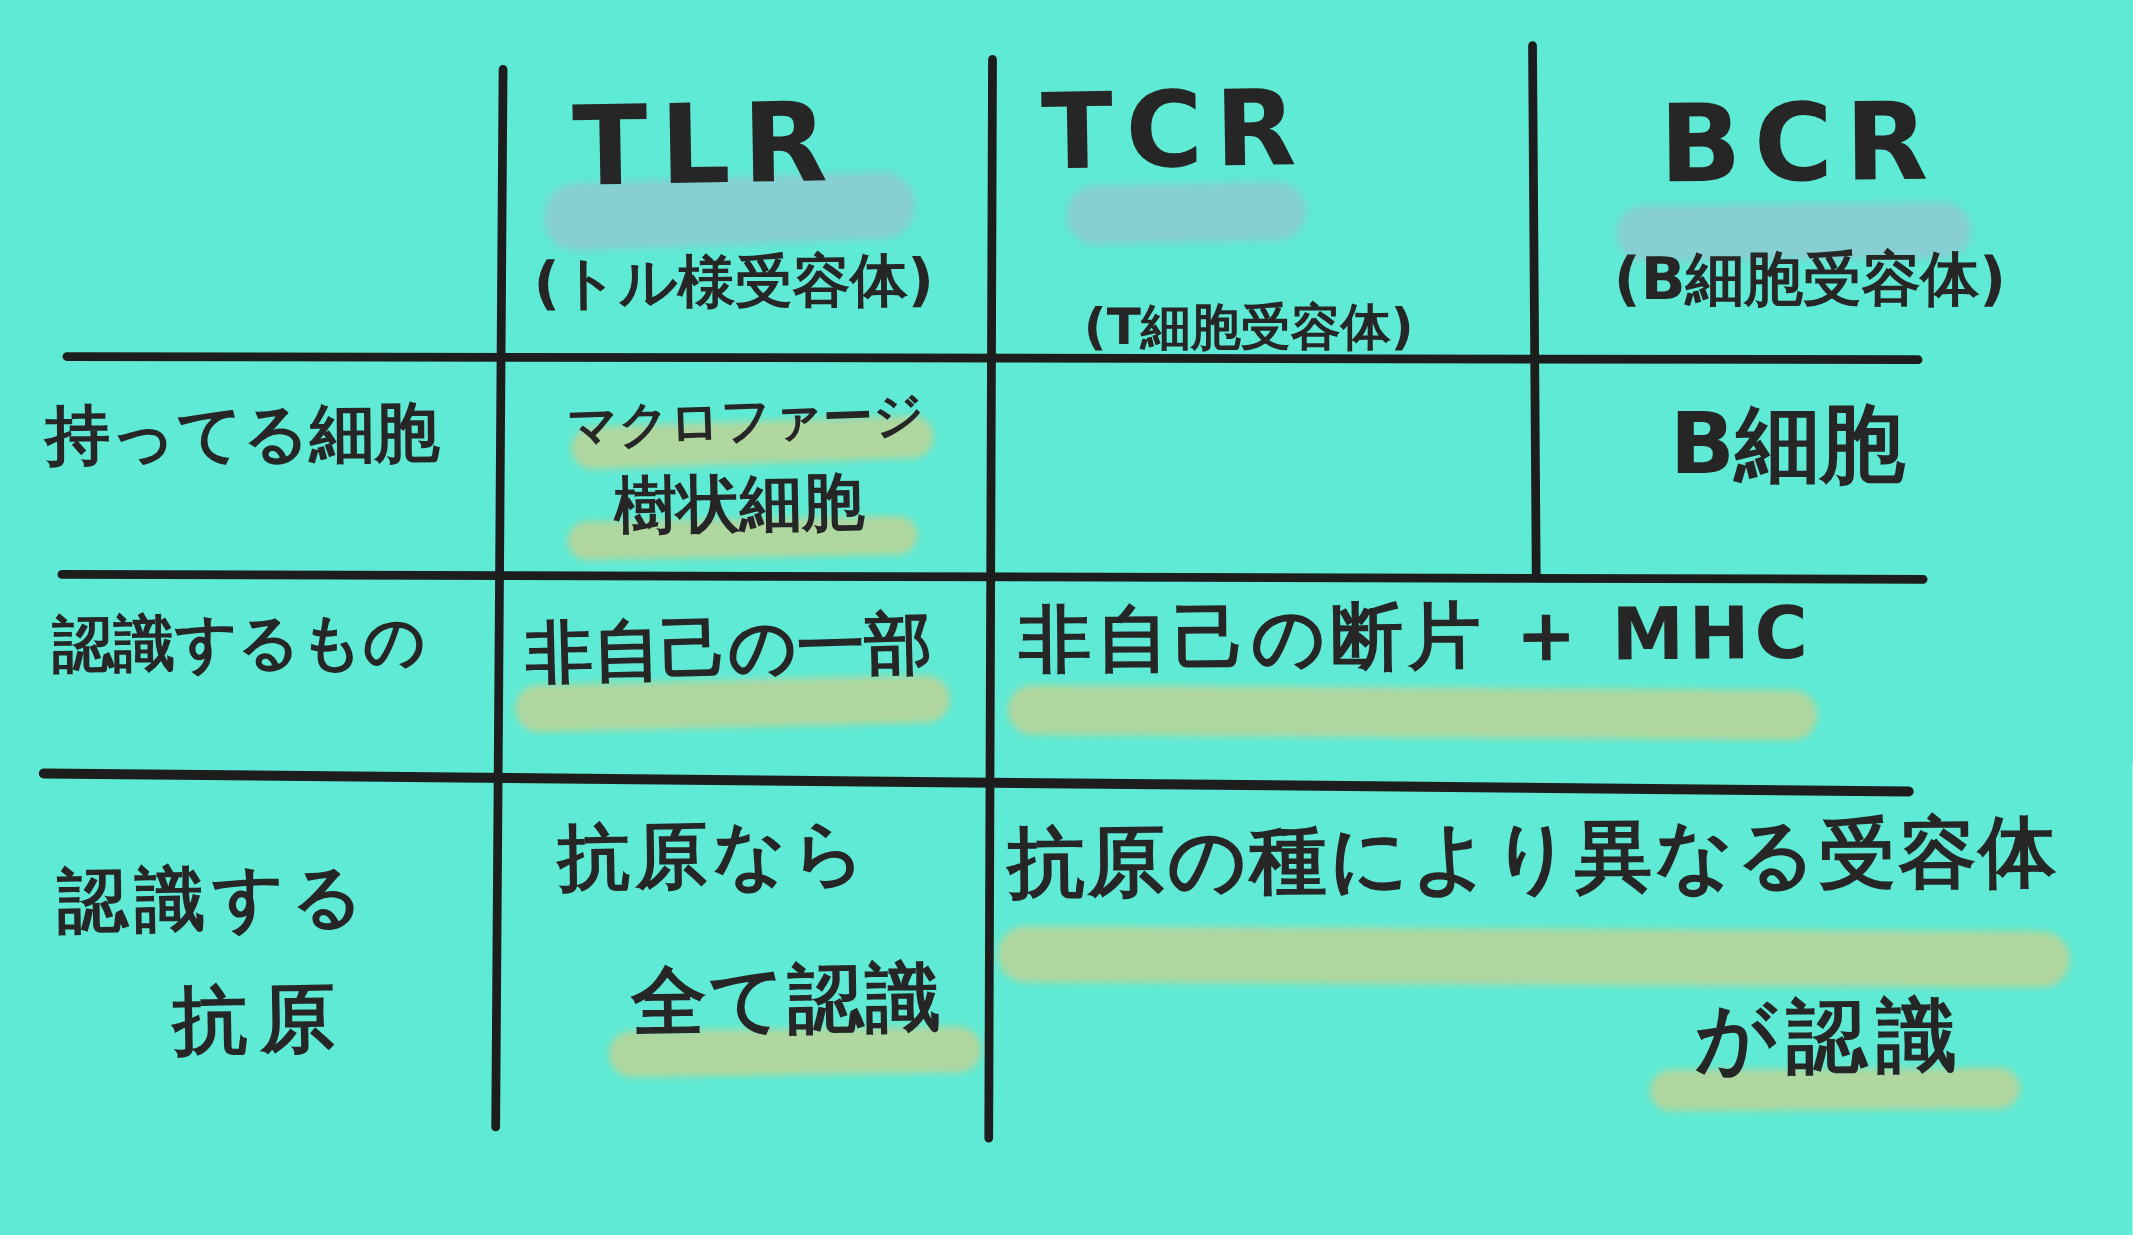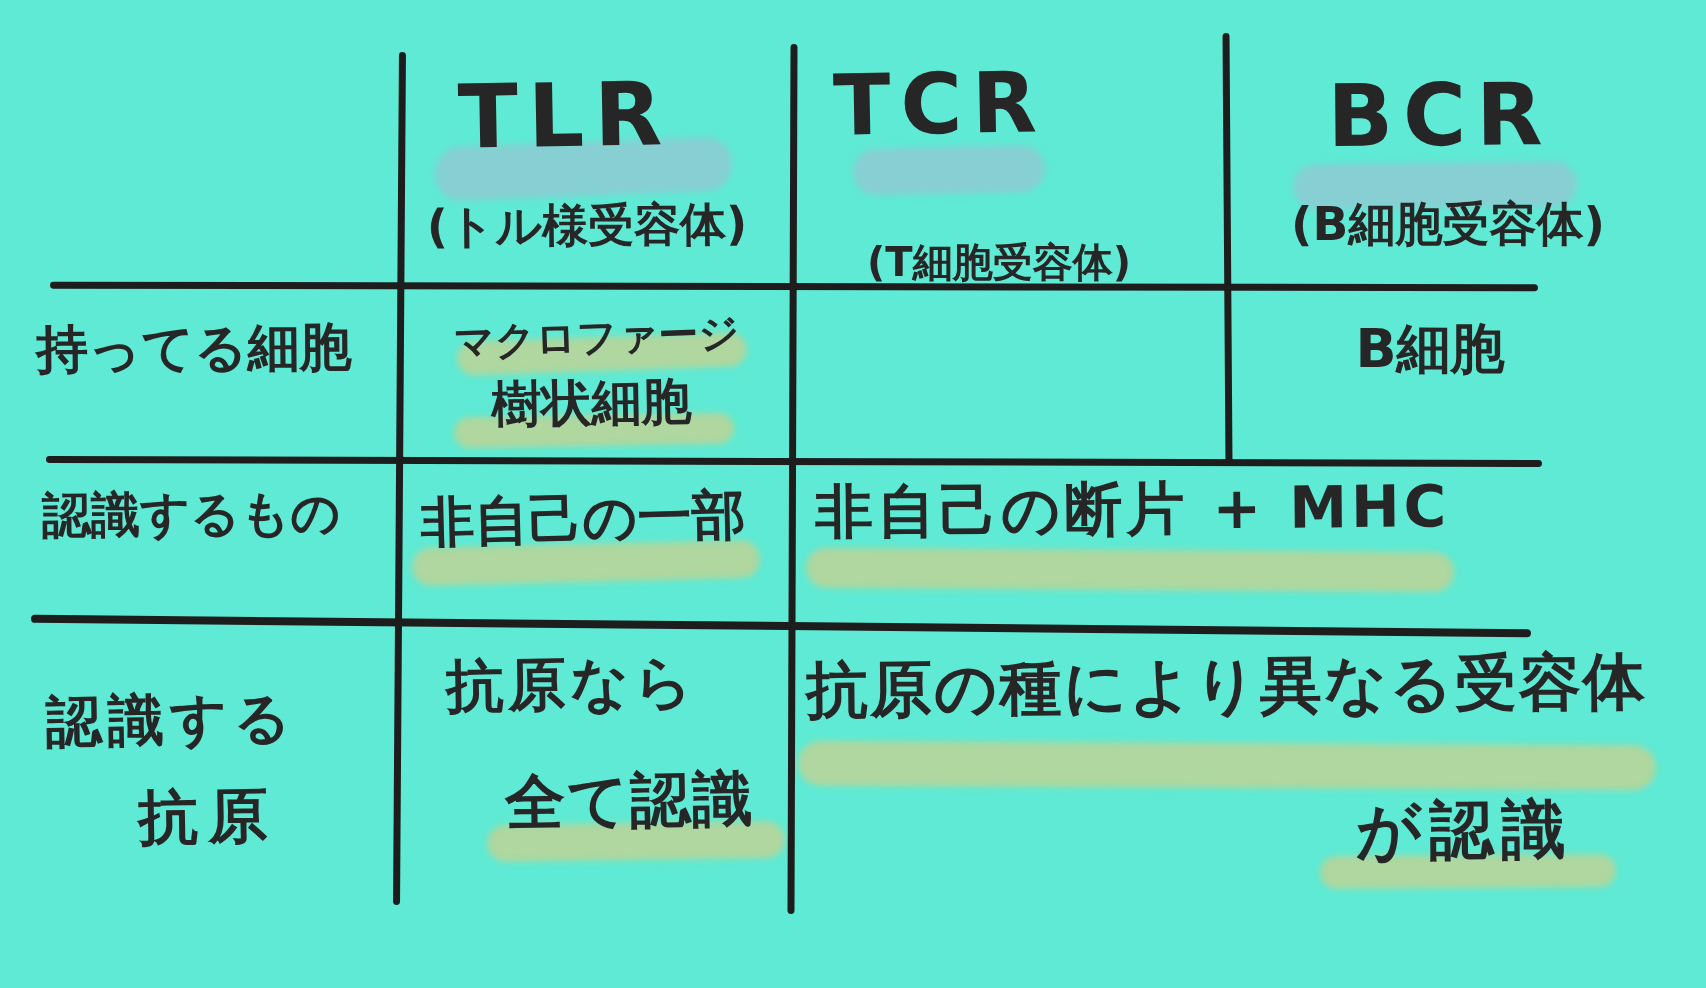--- a/index.html
+++ b/index.html
@@ -65,21 +65,21 @@
 
   <div class="ink centered" style="left:775px;width:330px;top:62px;font-size:84px;letter-spacing:10px;transform:rotate(-1deg);">TCR</div>
   <div class="ink centered" style="left:784px;width:430px;top:198px;font-size:40px;margin-top:44px;">(T細胞受容体)</div>
 
   <div class="ink centered" style="left:1290px;width:300px;top:72px;font-size:86px;letter-spacing:10px;transform:rotate(-0.5deg);">BCR</div>
   <div class="ink centered" style="left:1243px;width:410px;top:200px;font-size:47px;">(B細胞受容体)</div>
 
   <div class="ink" style="left:36px;top:322px;font-size:52px;transform:rotate(-0.5deg);">持ってる細胞</div>
   <div class="ink centered" style="left:444px;width:305px;top:317px;font-size:40px;transform:rotate(-2deg);">マクロファージ</div>
   <div class="ink centered" style="left:444px;width:295px;top:378px;font-size:50px;transform:rotate(-1deg);">樹状細胞</div>
-  <div class="ink centered" style="left:1280px;width:300px;top:322px;font-size:54px;">B細胞</div>
+  <div class="ink centered" style="left:1280px;width:300px;top:322px;font-size:68px;">B細胞</div>
 
   <div class="ink" style="left:42px;top:490px;font-size:49px;transform:rotate(-0.5deg);">認識するもの</div>
   <div class="ink centered" style="left:408px;width:350px;top:492px;font-size:54px;transform:rotate(-1.5deg);">非自己の一部</div>
   <div class="ink" style="left:815px;top:480px;font-size:58px;letter-spacing:4px;transform:rotate(-0.5deg);">非自己の断片 + MHC</div>
 
   <div class="ink" style="left:46px;top:692px;font-size:56px;letter-spacing:6px;transform:rotate(-1deg);">認識する</div>
   <div class="ink" style="left:138px;top:786px;font-size:60px;letter-spacing:10px;transform:rotate(-1deg);">抗原</div>
 
   <div class="ink" style="left:446px;top:655px;font-size:58px;letter-spacing:4px;transform:rotate(-1deg);">抗原なら</div>
   <div class="ink" style="left:505px;top:770px;font-size:60px;letter-spacing:2px;transform:rotate(-1deg);">全て認識</div>

